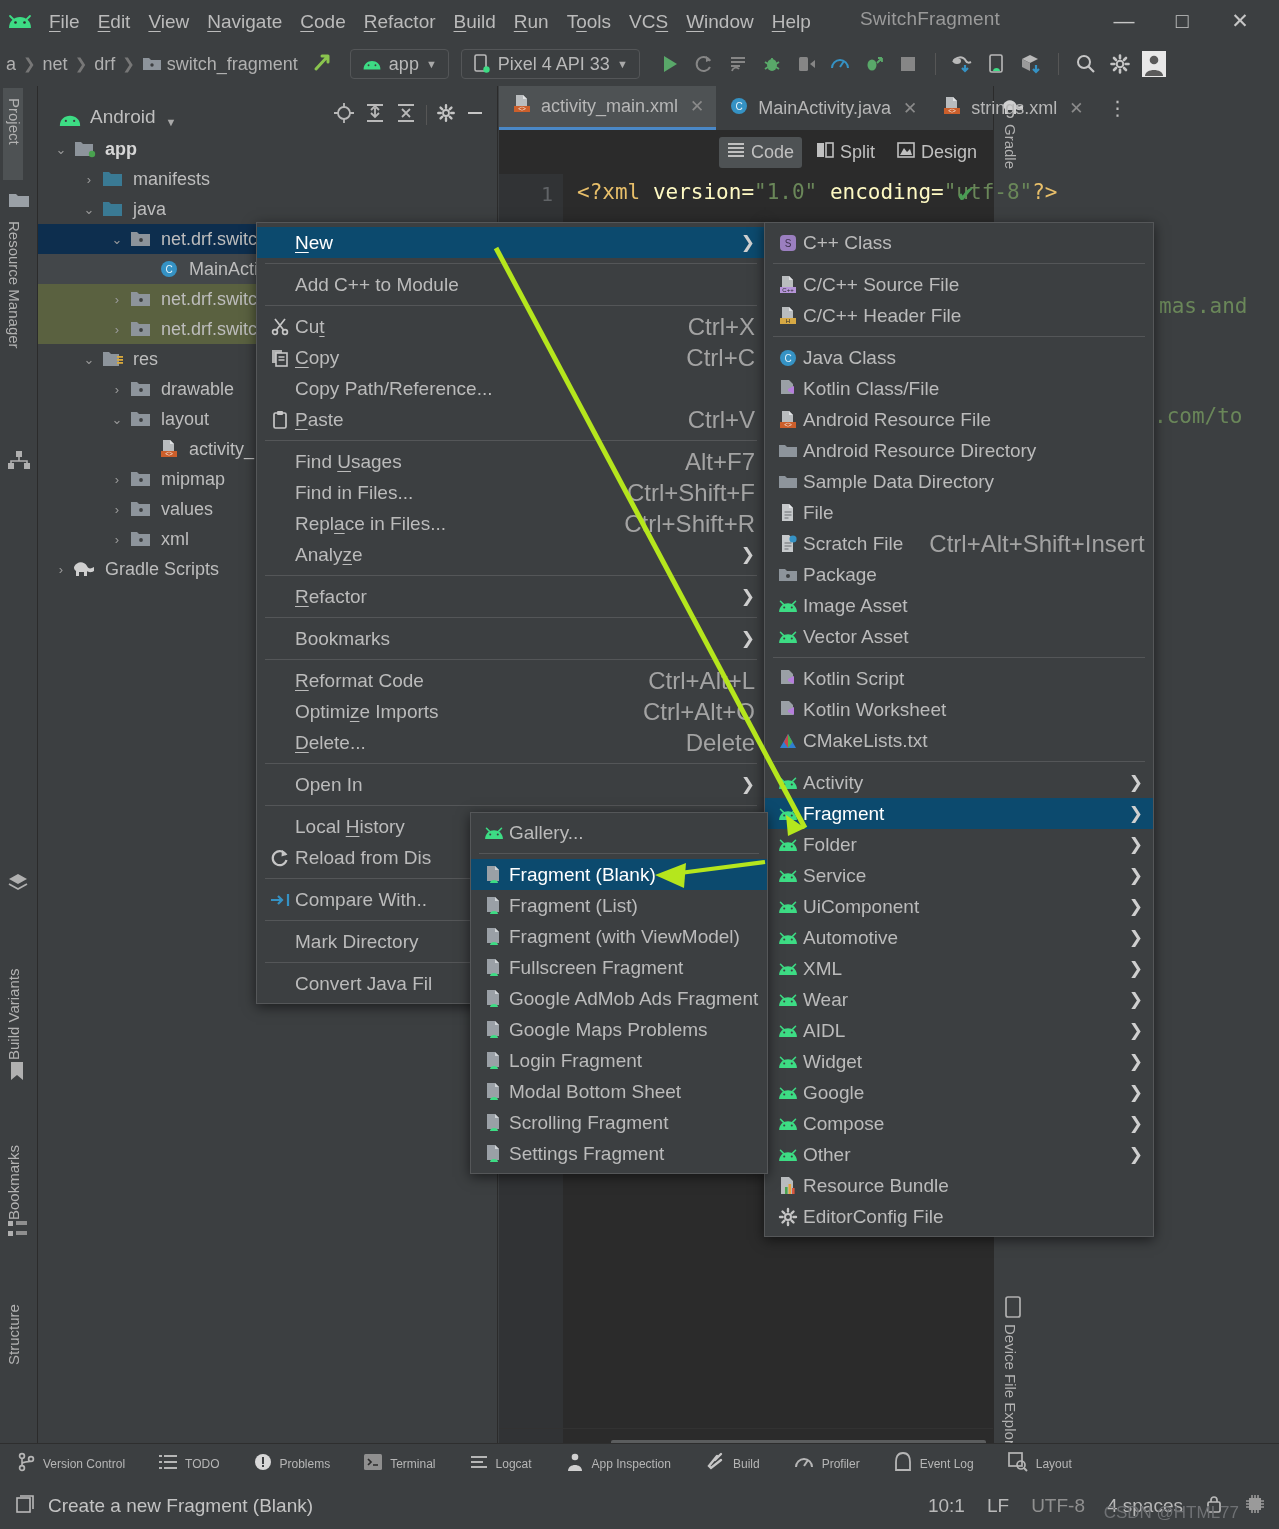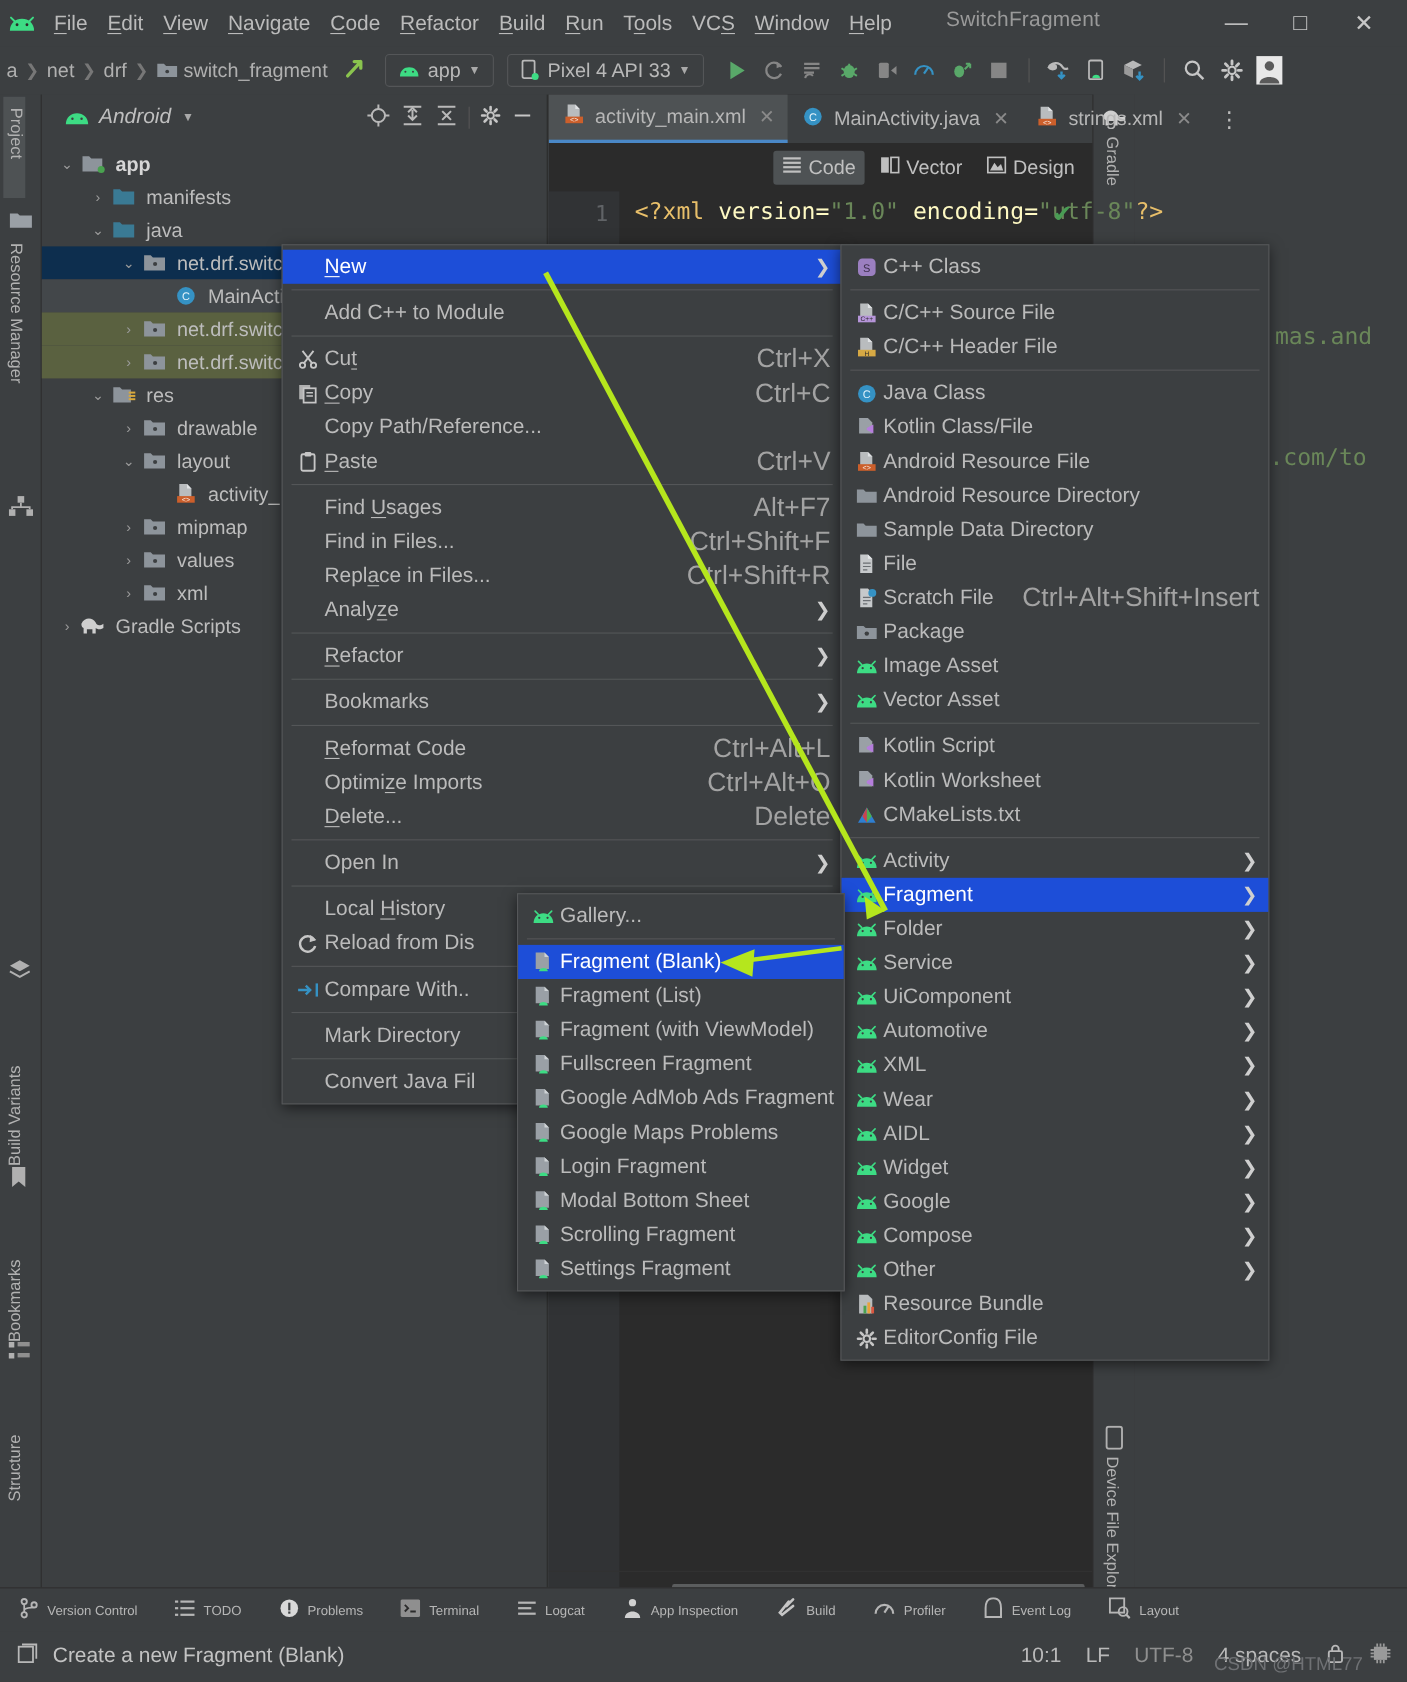--- a/index.html
+++ b/index.html
@@ -62,21 +62,21 @@
   }
   .vtab.down { writing-mode: vertical-rl; }
   .vtab.up { writing-mode: vertical-rl; transform: rotate(180deg); }
   .vtab.active { background: #4e5254; }
 
   
   .projpanel {
     position: absolute; left: 38px; top: 86px; width: 460px; height: 1379px;
     background: #3c3f41; border-right: 1px solid #2b2b2b;
   }
-  .panel-head { height: 42px; display: flex; align-items: center; padding-left: 20px; font-style: italic; }
+  .panel-head { height: 42px; display: flex; align-items: flex-end; padding-left: 20px; }
   .panel-title { font-size: 19px; color: #bfbfbf; margin-left: 8px; }
   .panel-head-icons { margin-left: auto; display: flex; align-items: center; gap: 9px; padding-right: 12px; }
   .tree { position: relative; padding-top: 6px; font-size: 18px; }
   .trow { display: flex; align-items: center; height: 30px; white-space: nowrap; }
   .trow .arrow { width: 22px; text-align: center; color: #9a9a9a; font-size: 13px; }
   .trow .ico { width: 26px; display: flex; justify-content: center; align-items: center; }
   .trow .lbl { margin-left: 7px; color: #bdbdbd; }
   .trow.sel-blue { background: #0d2e4e; }
   .trow.sel-olive { background: #5a6140; }
   .trow.sel-dark { background: #43474a; }
@@ -102,21 +102,21 @@
   .hscroll { position: absolute; left: 112px; bottom: 14px; width: 375px; height: 11px; background: #5b5d5e; border-radius: 2px; }
   .editor-bottomline { position: absolute; left: 0; right: 0; bottom: 36px; height: 1px; background: #323232; }
 
   
   .menu {
     position: absolute; background: #3c3f41;
     border: 1px solid #555759; box-shadow: 0 3px 12px rgba(0,0,0,.55);
     padding: 4px 0; font-size: 19px; z-index: 40;
   }
   .mrow { display: flex; align-items: center; height: 31px; padding: 0 10px 0 8px; color: #bbbbbb; white-space: nowrap; position: relative; }
-  .mrow.sel { background: #1d4ed8; color: #ffffff; }
+  .mrow.sel { background: #0c4a6e; color: #ffffff; }
   .mrow .mico { width: 30px; display: flex; align-items: center; justify-content: center; flex: 0 0 30px; }
   .mrow .mlbl { flex: 1; }
   .mrow .msc { color: #a3a3a3; font-size: 24px; padding-left: 26px; text-align: center; }
   .mrow .marr { margin-left: 14px; color: #cfcfcf; font-size: 17px; }
   .msep { height: 1px; background: #545658; margin: 5px 8px; }
   .mrow u { text-decoration: underline; text-underline-offset: 3px; }
 
   
   .anno { position: absolute; left: 0; top: 0; width: 1279px; height: 1529px; pointer-events: none; z-index: 60; }
 
@@ -625,21 +625,21 @@
               <rect x="1" y="9" width="16" height="2" fill="#c0c0c0"></rect>
               <rect x="1" y="13" width="16" height="2" fill="#c0c0c0"></rect>
             </svg></span>
           <span>Code</span>
         </div>
         <div class="vm">
           <span><svg width="18" height="16" viewBox="0 0 18 16">
               <rect x="1" y="1" width="7" height="14" fill="#c0c0c0"></rect>
               <rect x="10" y="1" width="7" height="14" fill="none" stroke="#c0c0c0" stroke-width="1.6"></rect>
             </svg></span>
-          <span>Vector</span>
+          <span>Split</span>
         </div>
         <div class="vm">
           <span><svg width="18" height="16" viewBox="0 0 18 16">
               <rect x="1" y="1" width="16" height="14" fill="none" stroke="#c0c0c0" stroke-width="1.6"></rect>
               <path d="M3 13 L7 6 L10 10 L13 7 L15 13 Z" fill="#c0c0c0"></path>
             </svg></span>
           <span>Design</span>
         </div>
       </div>
     <div class="codearea">

